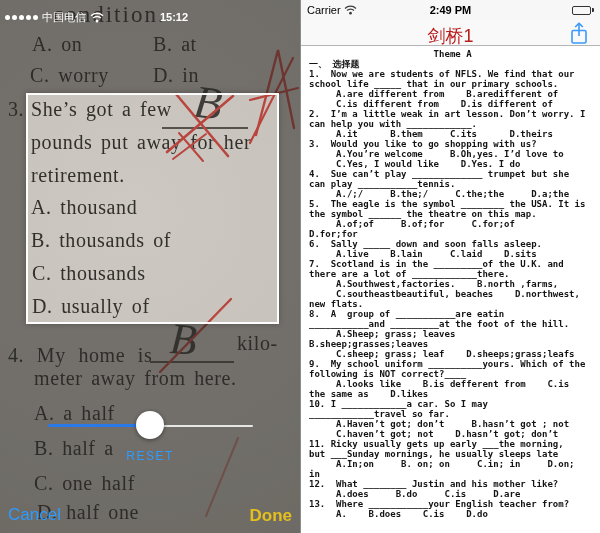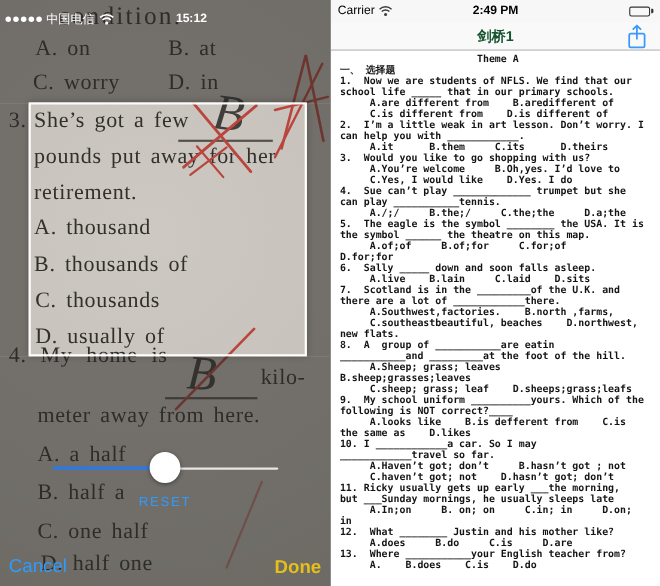--- a/index.html
+++ b/index.html
@@ -54,21 +54,21 @@
   #right-statusbar { position:absolute; left:0; top:0; right:0; height:20px; background:#f7f7f7;
         display:flex; align-items:center; padding:0 6px; font-size:11px; color:#000; }
   #right-time { position:absolute; left:0; right:0; text-align:center; font-weight:bold; }
   .batt-dark { display:flex; align-items:center; margin-left:auto; z-index:2; }
   .batt-dark .body { width:19px; height:9px; border:1px solid #333; border-radius:2px; padding:1px; }
   .batt-dark .fill { height:100%; width:100%; background:#000; border-radius:1px; }
   .batt-dark .nub { width:2px; height:4px; background:#333; border-radius:0 1px 1px 0; margin-left:1px; }
 
   #nav-bar { position:absolute; left:0; top:20px; right:0; height:26px; background:#f9f9f9;
         border-bottom:1px solid #b5b5b5; }
-  #nav-title { position:absolute; left:0; right:0; top:4px; text-align:center; font-size:13px; font-weight:700; color:#14532d; }
+  #nav-title { position:absolute; left:0; right:0; top:4px; text-align:center; font-size:18px; font-weight:400; color:#b91c1c; }
   #share-button { position:absolute; right:10px; top:2px; width:22px; height:23px; background:none; border:none; cursor:pointer; }
 
   #doc-area { position:absolute; left:0; top:47px; right:0; bottom:0; overflow:hidden; background:#fff; }
   #doc-text { margin:0; padding:2px 0 0 8px; font-family:"DejaVu Sans Mono","Liberation Mono",monospace;
         font-size:9px; line-height:10px; font-weight:600; color:#141414; white-space:pre; }
 </style>
 </head>
 <body>
 
 <div id="screen">
@@ -86,21 +86,21 @@
       <div class="pl" style="left:31px; top:98px;">She’s got a few</div>
       <div class="blank-line" style="left:162px; top:127px; width:86px;"></div>
       <span class="handwriting" style="left:194px; top:80px; font-size:46px; transform:rotate(7deg);">B</span>
       <div class="pl" style="left:31px; top:131px;">pounds put away for her</div>
       <div class="pl" style="left:31px; top:164px;">retirement.</div>
       <div class="pl" style="left:31px; top:196px;">A. thousand</div>
       <div class="pl" style="left:31px; top:229px;">B. thousands of</div>
       <div class="pl" style="left:32px; top:262px;">C. thousands</div>
       <div class="pl" style="left:32px; top:295px;">D. usually of</div>
 
-      <div class="pl" style="left:8px; top:312px; word-spacing:7px;">4. My home is</div>
+      <div class="pl" style="left:8px; top:344px; word-spacing:7px;">4. My home is</div>
       <div class="blank-line" style="left:150px; top:361px; width:84px;"></div>
       <span class="handwriting" style="left:170px; top:318px; font-size:44px; transform:rotate(4deg);">B</span>
       <div class="pl" style="left:237px; top:332px;">kilo-</div>
       <div class="pl" style="left:34px; top:367px;">meter away from here.</div>
       <div class="pl" style="left:34px; top:402px;">A. a half</div>
       <div class="pl" style="left:34px; top:437px;">B. half a</div>
       <div class="pl" style="left:34px; top:472px;">C. one half</div>
       <div class="pl" style="left:37px; top:501px;">D. half one</div>
 
       <svg id="ink-marks" width="300" height="533" viewBox="0 0 300 533">

